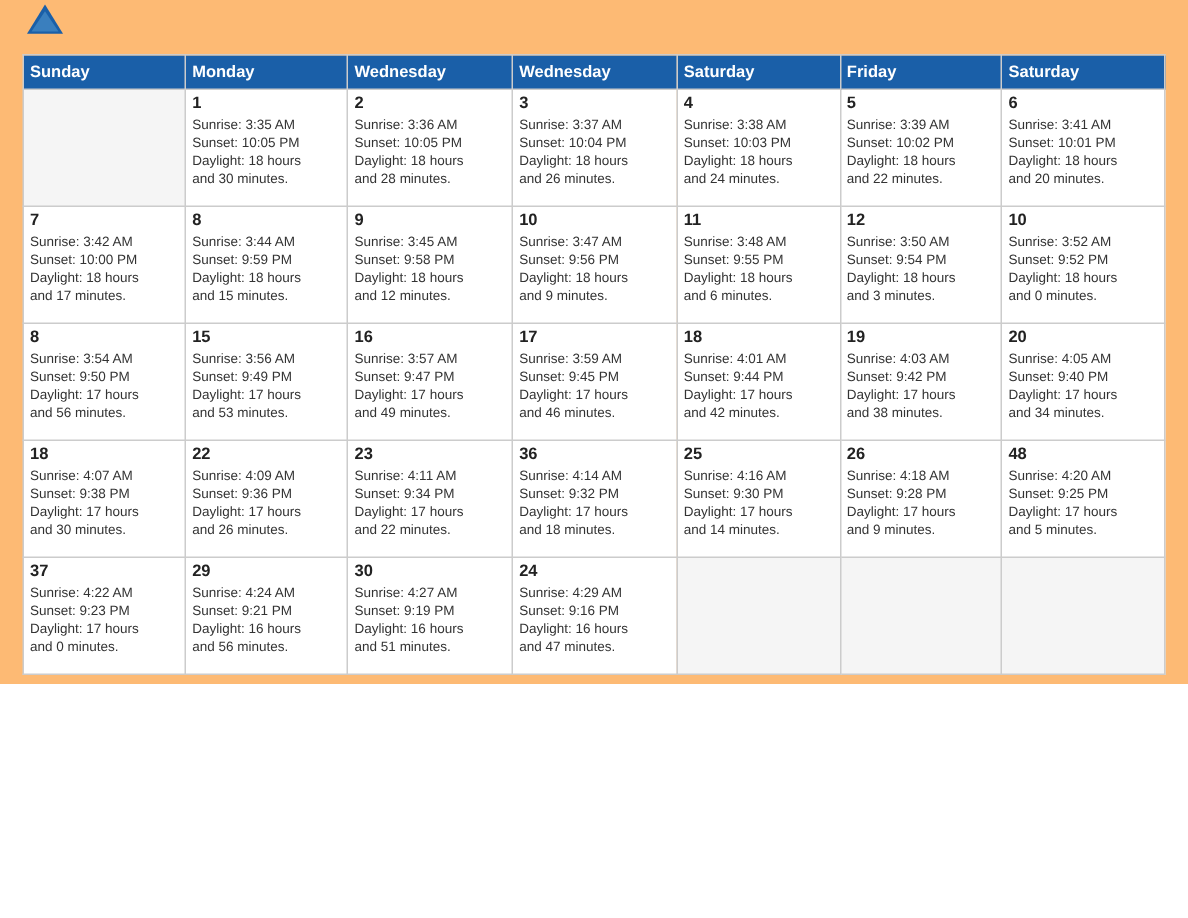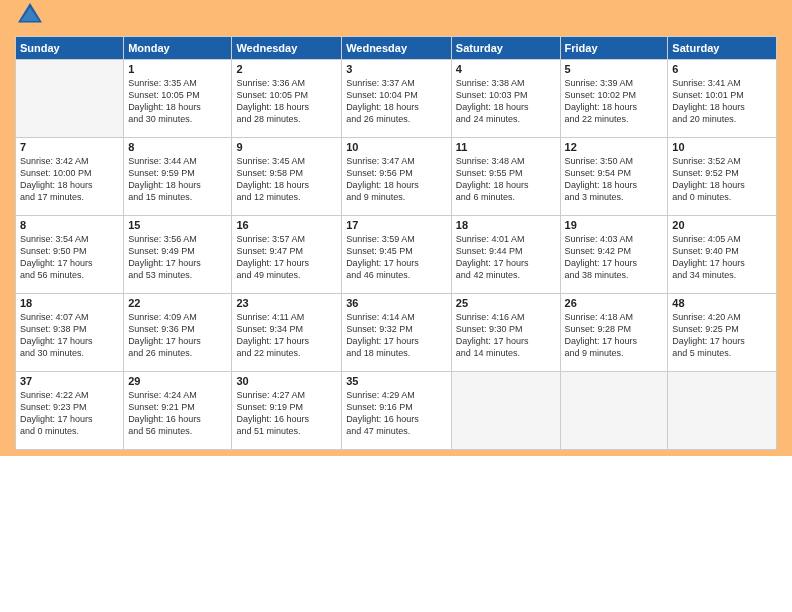--- a/index.html
+++ b/index.html
@@ -254,21 +254,21 @@
           </td>
           <td>
             <div class="day-num">29</div>
             <div class="day-info">Sunrise: 4:24 AM<br>Sunset: 9:21 PM<br>Daylight: 16 hours<br>and 56 minutes.</div>
           </td>
           <td>
             <div class="day-num">30</div>
             <div class="day-info">Sunrise: 4:27 AM<br>Sunset: 9:19 PM<br>Daylight: 16 hours<br>and 51 minutes.</div>
           </td>
           <td>
-            <div class="day-num">35</div>
+            <div class="day-num">24</div>
             <div class="day-info">Sunrise: 4:29 AM<br>Sunset: 9:16 PM<br>Daylight: 16 hours<br>and 47 minutes.</div>
           </td>
           <td class="empty"></td>
           <td class="empty"></td>
           <td class="empty"></td>
         </tr>
       </tbody>
   </table>
 </div>
 

